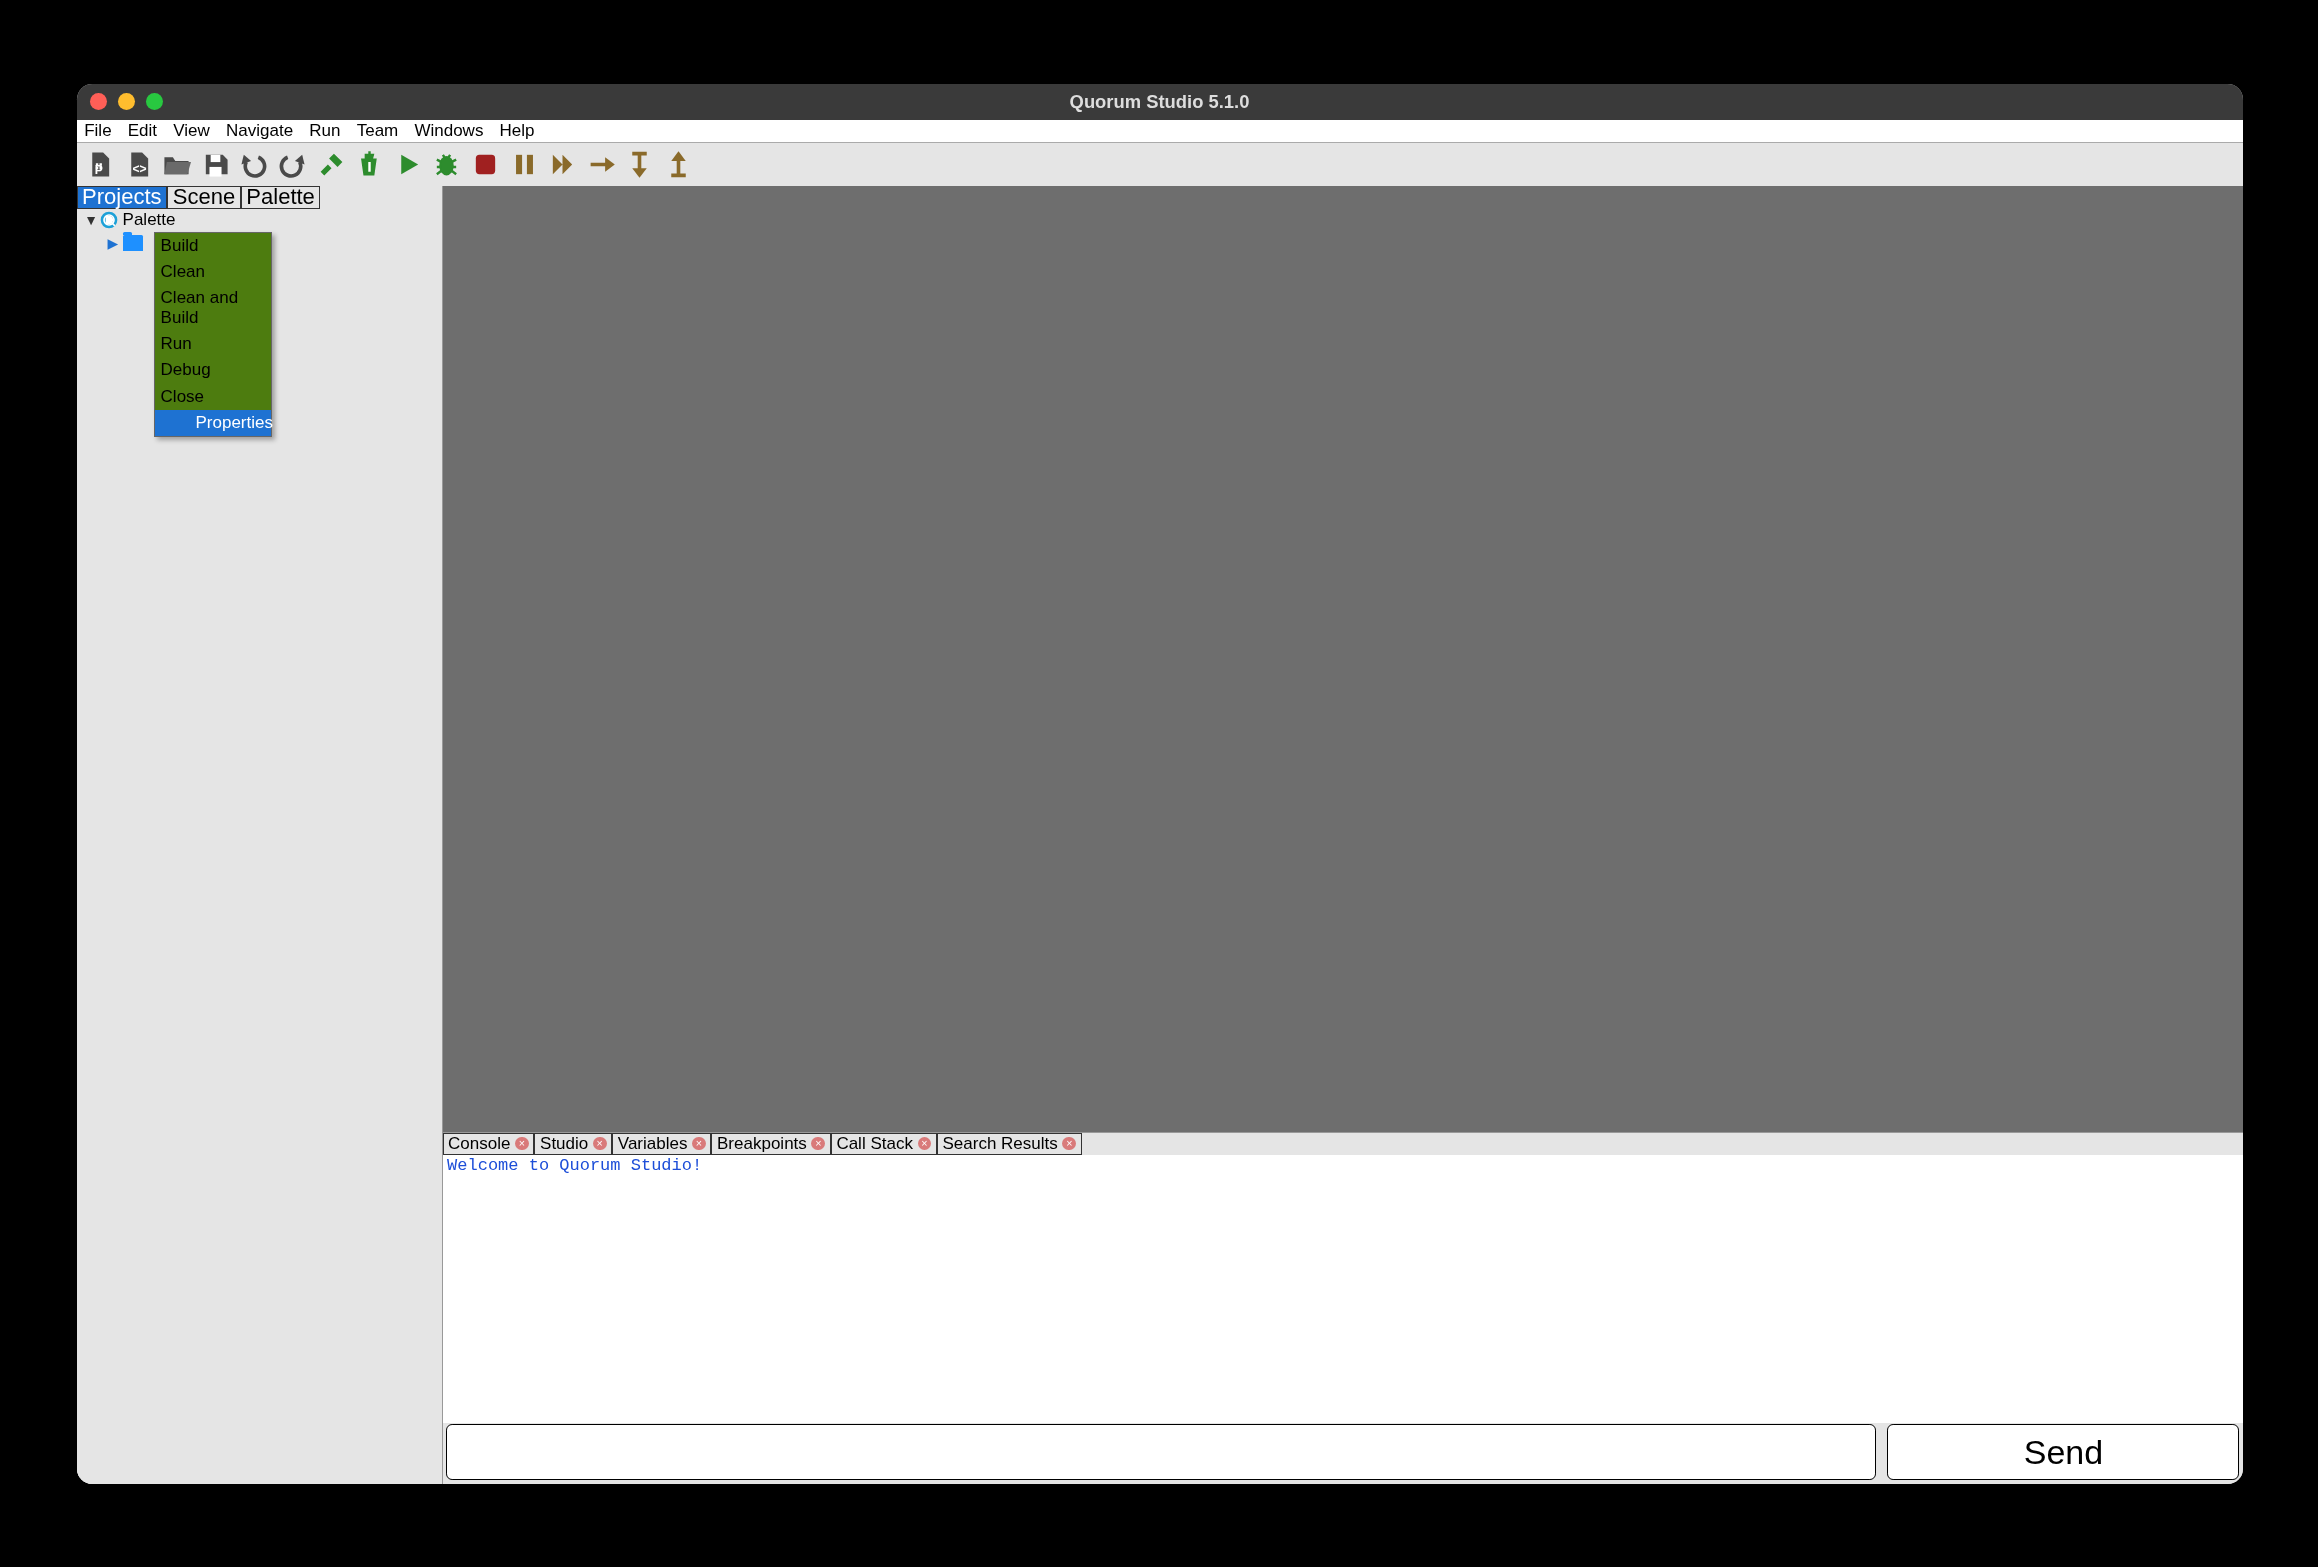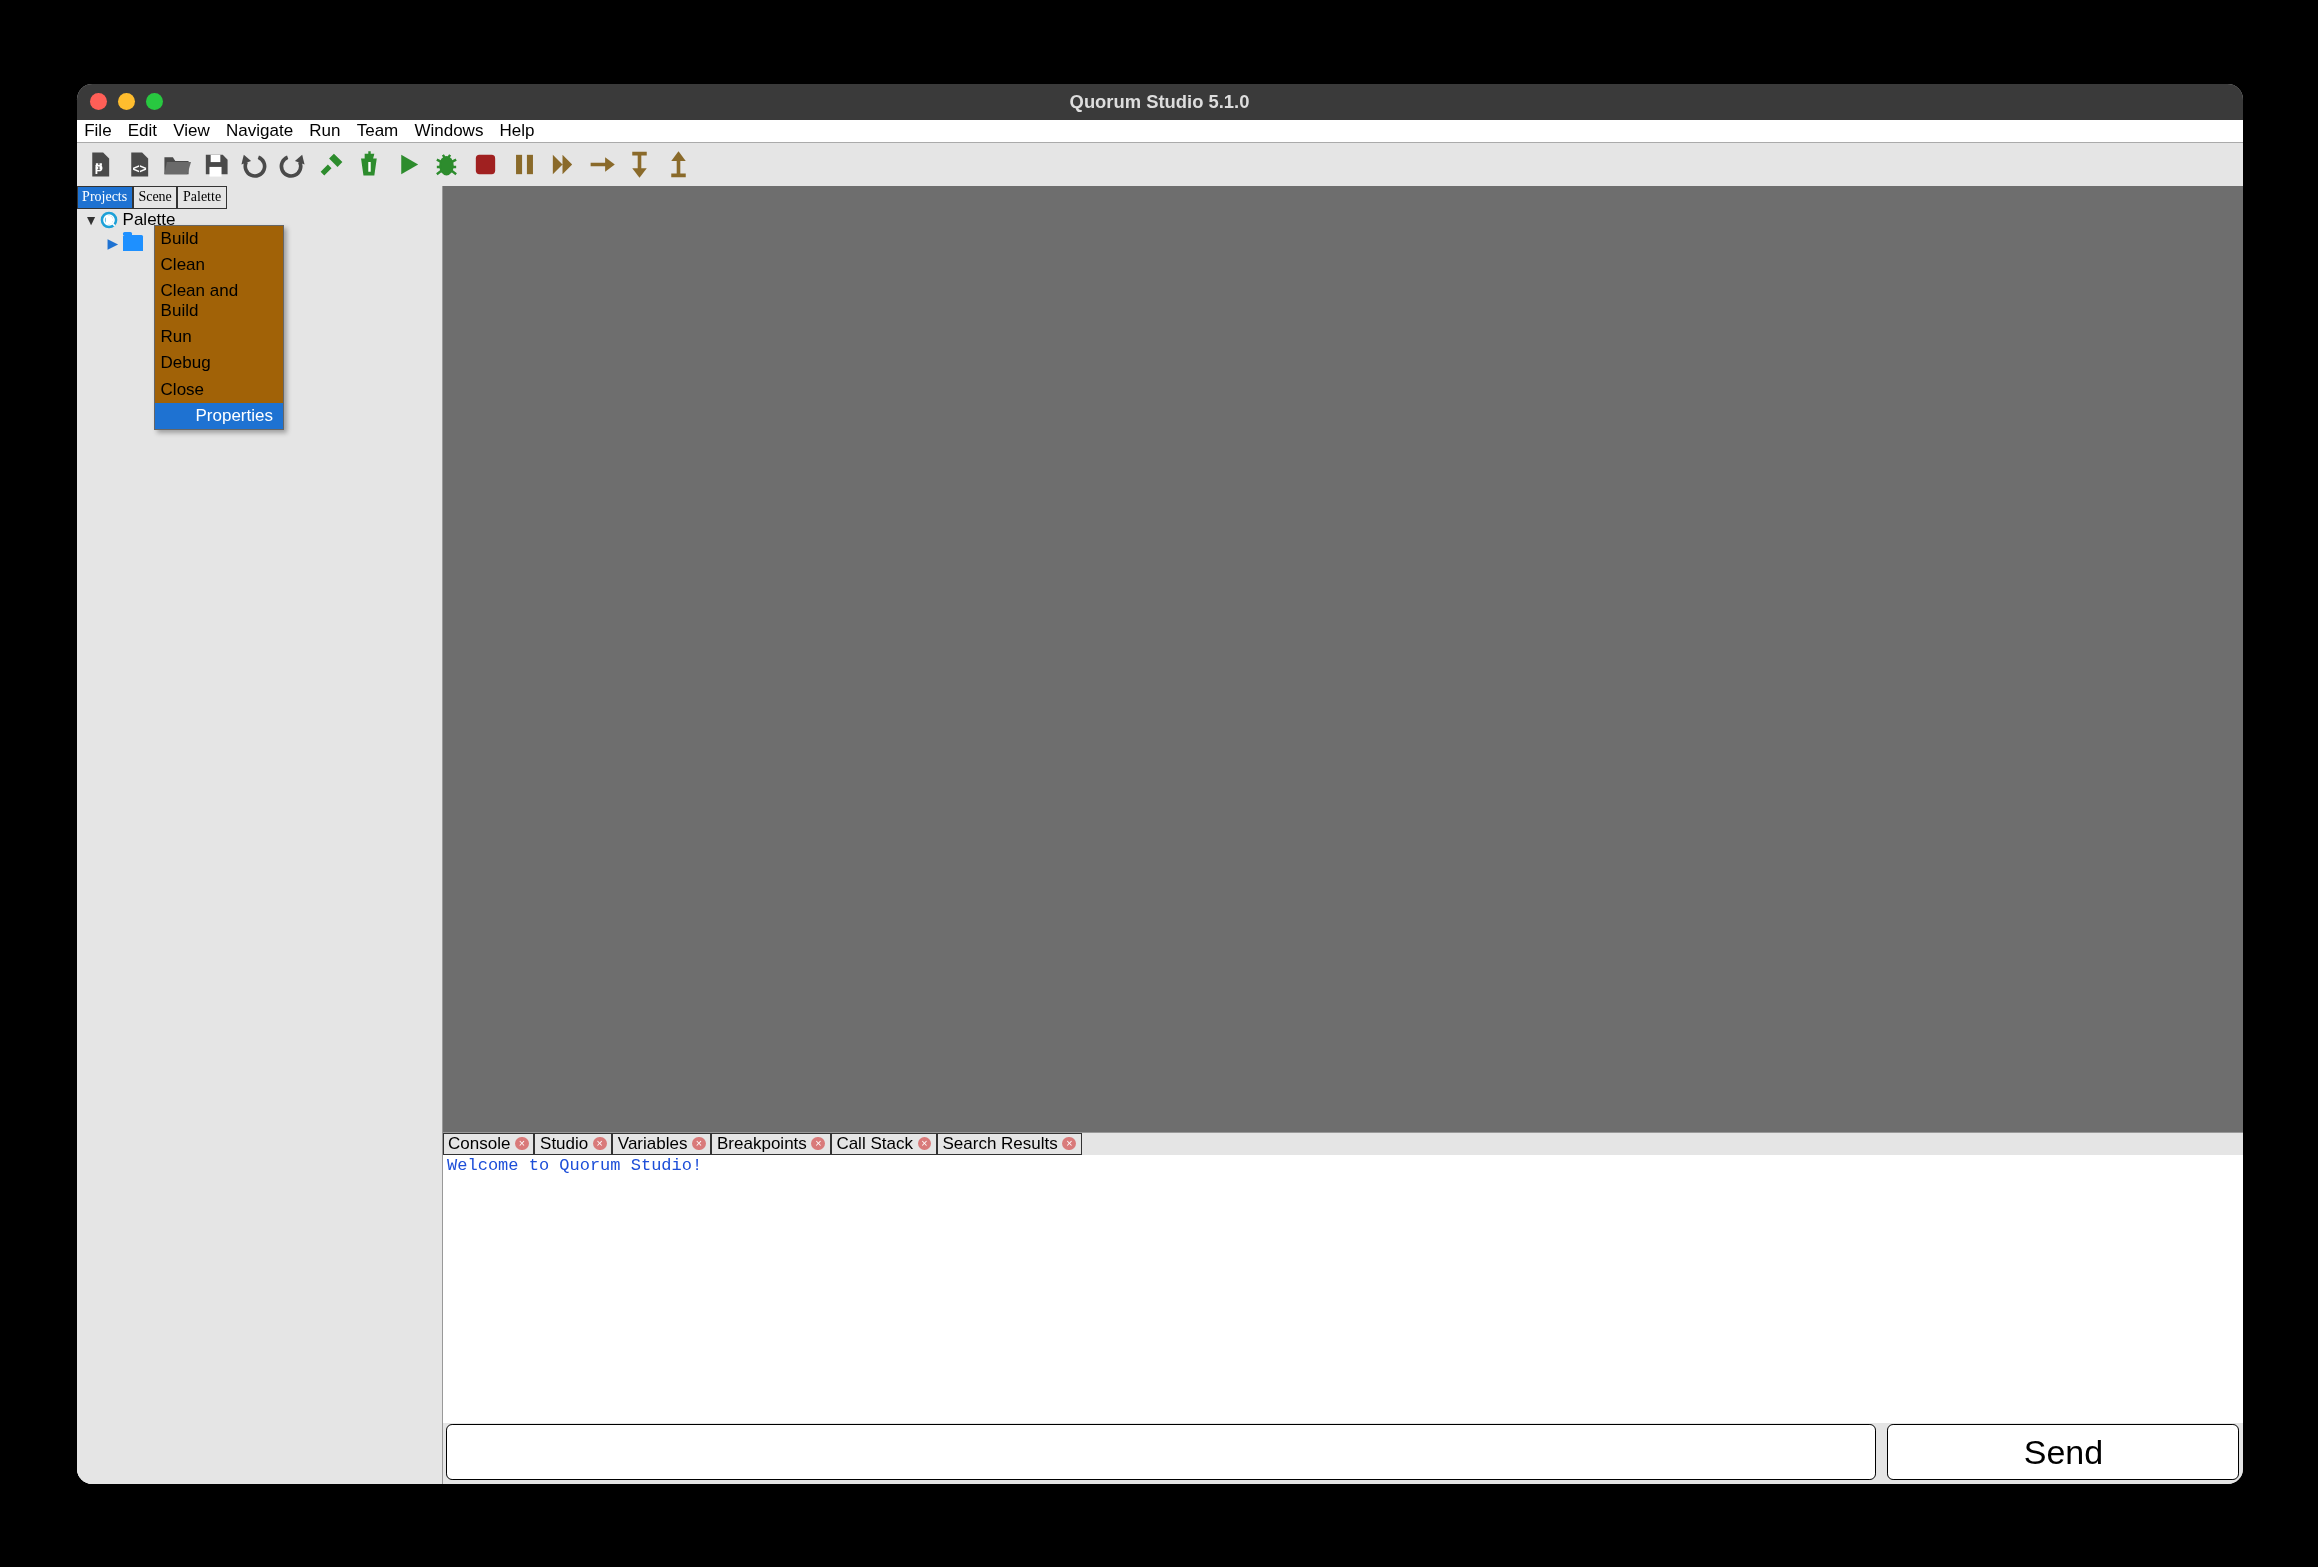--- a/index.html
+++ b/index.html
@@ -78,22 +78,21 @@
   .left {
     width: 366px;
     background: #e5e5e5;
     display: flex;
     flex-direction: column;
     border-right: 0.8px solid #999;
   }
   .ltabs {
     display: flex;
     height: 23px;
-    font-size: 14px;
-    font-family: Liberation Serif, serif;
+    font-size: 22px;
   }
   .ltab {
     border: 0.8px solid #333;
     padding: 0 4.6px;
     display: flex; align-items: center;
     background: #e5e5e5;
   }
   .ltab.active { background: #1e72d2; color: #fff; }
   .tree {
     flex: 1;
@@ -109,23 +108,23 @@
     padding-left: 7.7px;
   }
   .tree-row.sub { padding-left: 31px; }
   .arrow { font-size: 13.8px; color: #333; width: 12.2px; }
   .folder-icon { width: 20px; height: 15.3px; background: #1e90ff; border-radius: 1.5px 1.5px 0 0; position: relative; }
   .folder-icon::before { content:''; position:absolute; top:-3.8px; left:0; width:9.2px; height:3.8px; background:#1e90ff; border-radius:1.5px 1.5px 0 0; }
   .q-icon { width: 20px; height: 20px; display:flex; align-items:center; justify-content:center; }
   .context-menu {
     position: absolute;
     left: 77px;
-    top: 16px;
-    width: 130px;
-    background: #a16207;
+    top: 23px;
+    width: 118px;
+    background: #4d7c0f;
     border: 0.8px solid #666;
     box-shadow: 3.1px 3.1px 4.6px rgba(0,0,0,.3);
     font-size: 17px;
   }
   .cm-item { padding: 3.1px 6.1px; }
   .cm-item.hl { background: #1e72d2; color: #fff; padding-left: 41px; }
   .right {
     flex: 1;
     display: flex;
     flex-direction: column;

